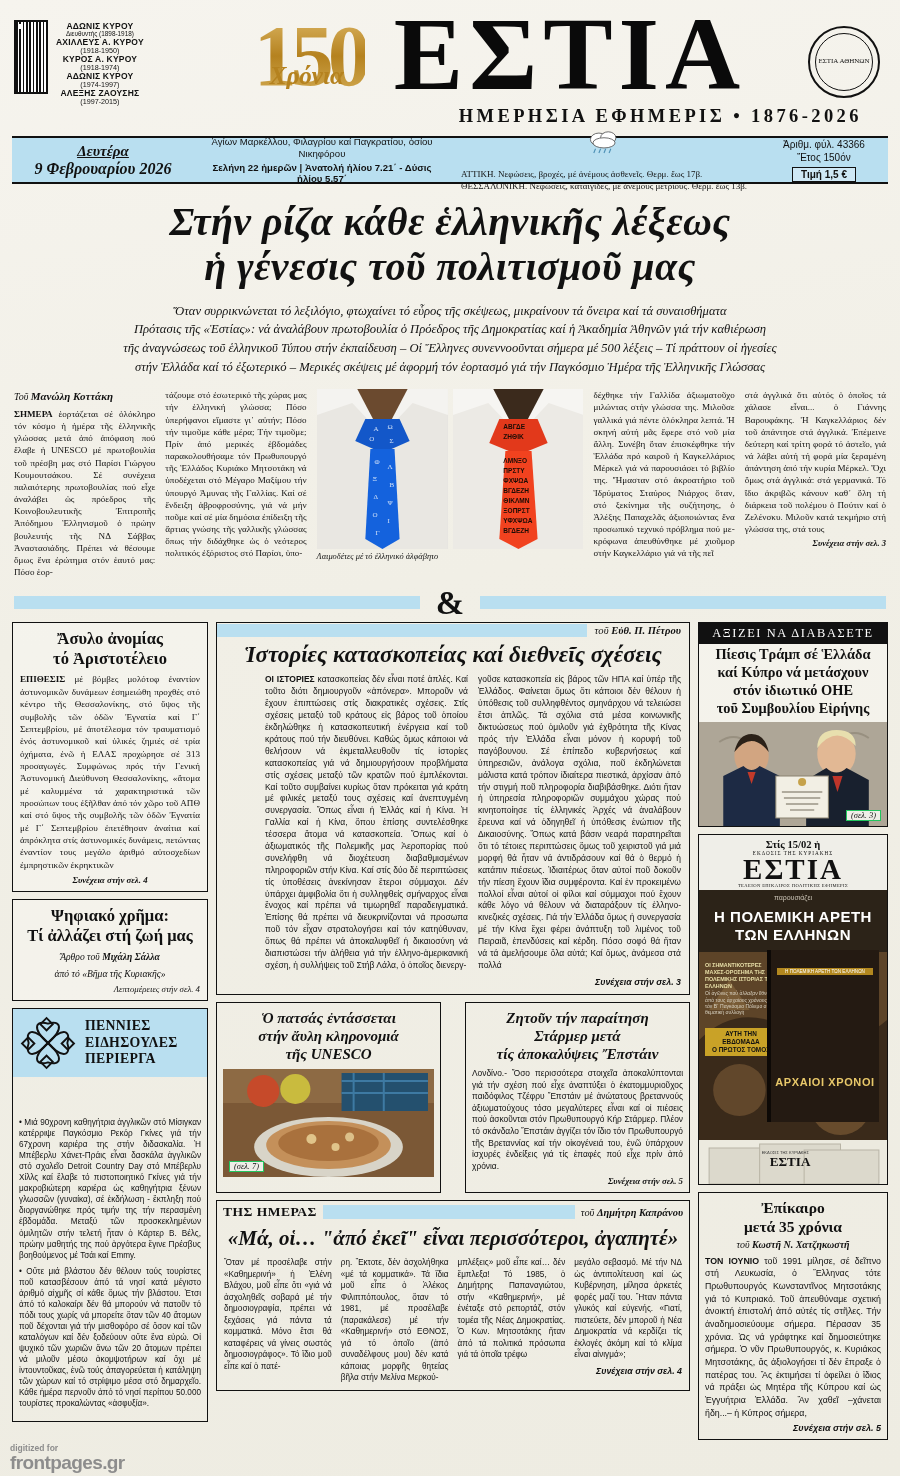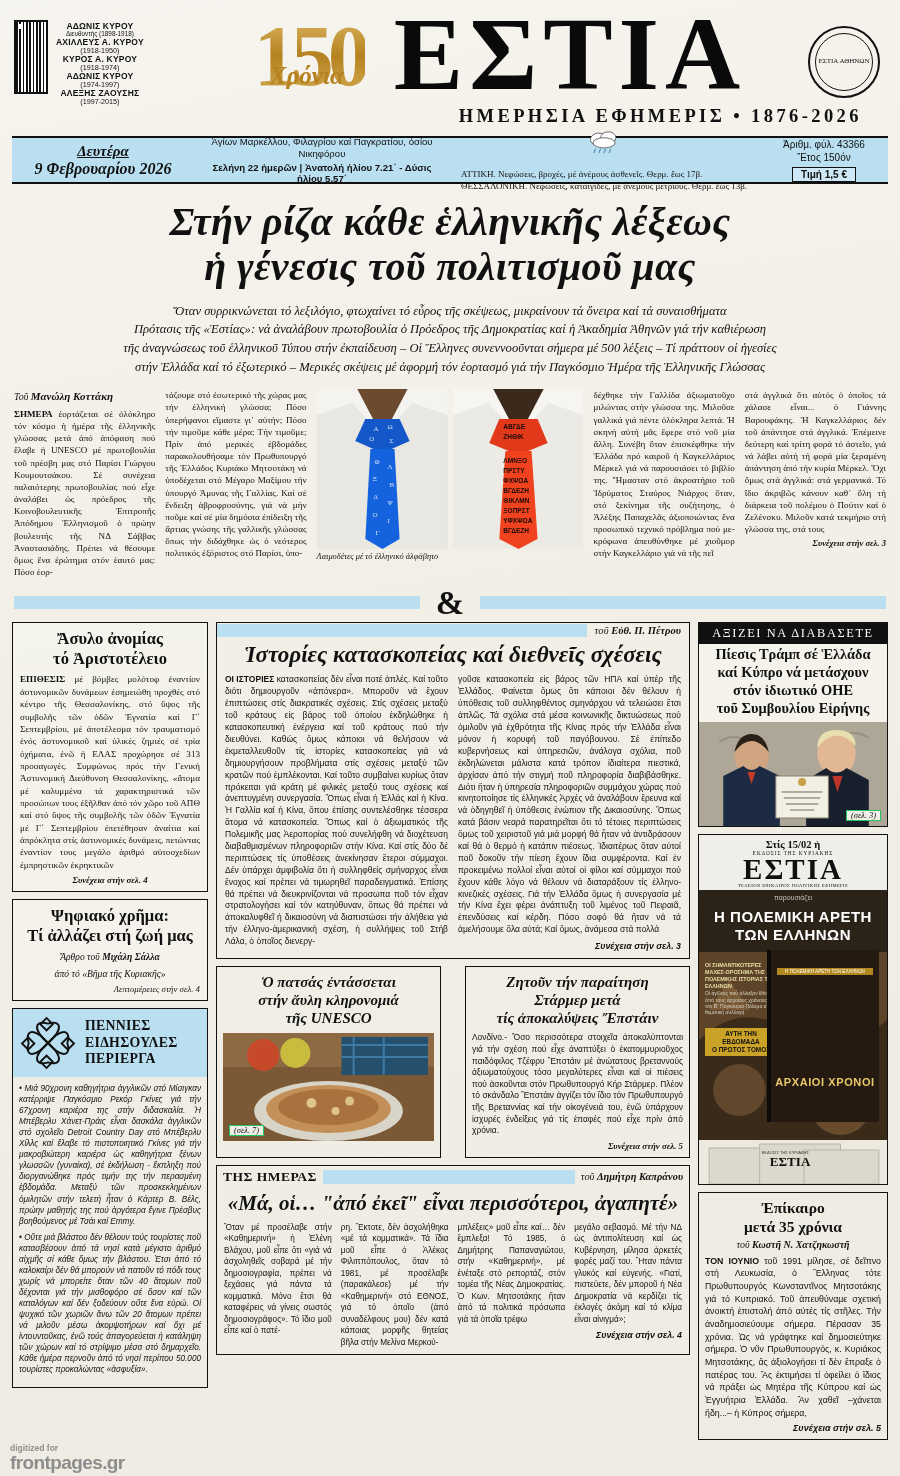--- a/index.html
+++ b/index.html
@@ -101,31 +101,31 @@
 
   .digital-box { text-align:center; }
   .digital-box .sub { font-size: 9.6px; font-style: italic; line-height: 1.45; margin-top: 3px;}
   .digital-box .sub b { font-weight: 700; }
   .digital-box .det { font-size: 8.8px; font-style: italic; text-align: right; margin-top: 3px; }
 
   .pennies { border:1.6px solid #111; }
   .pennies-hd { background:#b9dff0; display:flex; align-items:center; gap:8px; padding: 5px 6px; }
   .flower { width: 58px; height: 58px; flex:0 0 58px; }
   .pennies-hd .ttl { font-size: 13.8px; font-weight: 700; line-height: 1.22; letter-spacing:.3px; }
-  .pennies-body { padding: 6px; font-size: 8.2px; line-height: 1.35; text-align: justify; font-family:"Liberation Sans",sans-serif; font-style: italic;}
+  .pennies-body { padding: 6px; font-size: 8.2px; line-height: 1.35; text-align: justify; font-family:"Liberation Sans",sans-serif;  margin-top: 34px;}
   .pennies-body p { margin-bottom: 5px; }
 
   
   .spy { border:1.6px solid #111; padding: 0 0 6px 0; }
   .spy-top { display:flex; align-items:center; justify-content: space-between; height: 14px; }
   .spy-bar { flex:1; height: 13px; background:#b9dff0; }
   .spy-auth { font-style: italic; font-size: 10.6px; padding: 0 8px; }
   .spy-auth b { font-weight:700; }
   .spy h2 { text-align:center; font-style: italic; font-weight:700; font-size: 23px; margin: 5px 0 6px 0; }
-  .spy-cols { display:flex; gap: 10px; padding: 0 8px; }
+  .spy-cols { display:flex; gap: 10px; padding: 0 8px; margin-left: 40px; }
   .spy-cols .c { flex:1; font-family:"Liberation Sans",sans-serif; font-size: 8.5px; line-height:1.4; text-align: justify; }
   .spy-cols .c b { font-weight:700; }
 
   .two-boxes { display:flex; gap: 24px; margin-top: 7px; }
   .tb { flex:1; border:1.6px solid #111; padding: 6px; }
   .tb h3 { text-align:center; font-style:italic; font-weight:700; font-size: 15px; line-height:1.2; }
   .food-img { height: 108px; margin-top: 6px; position: relative; overflow: hidden; background:#6d4b2a; }
   .sel-tag { position:absolute; left:6px; bottom:5px; background:#efeee8; border:1px solid #22c55e; font-style:italic; font-size:8.4px; padding: 0 4px; }
   .tb p { font-size: 8.4px; line-height:1.38; text-align:justify; margin-top: 5px; font-family:"Liberation Sans",sans-serif; }
 

